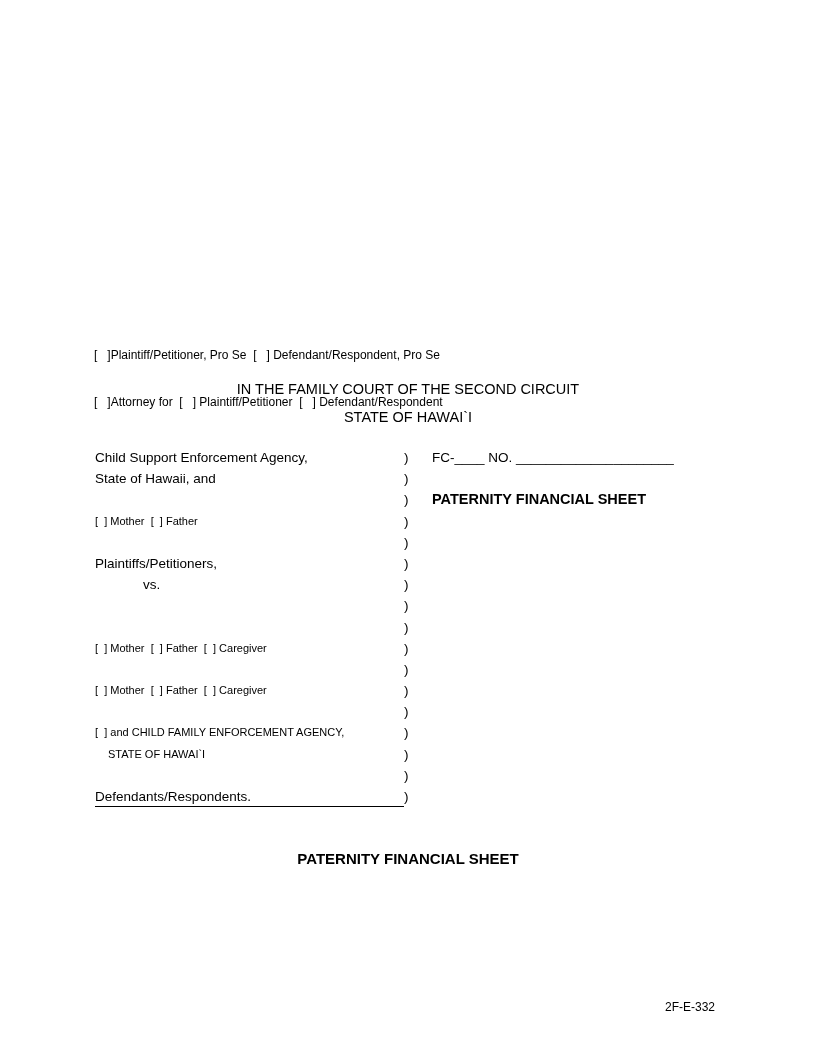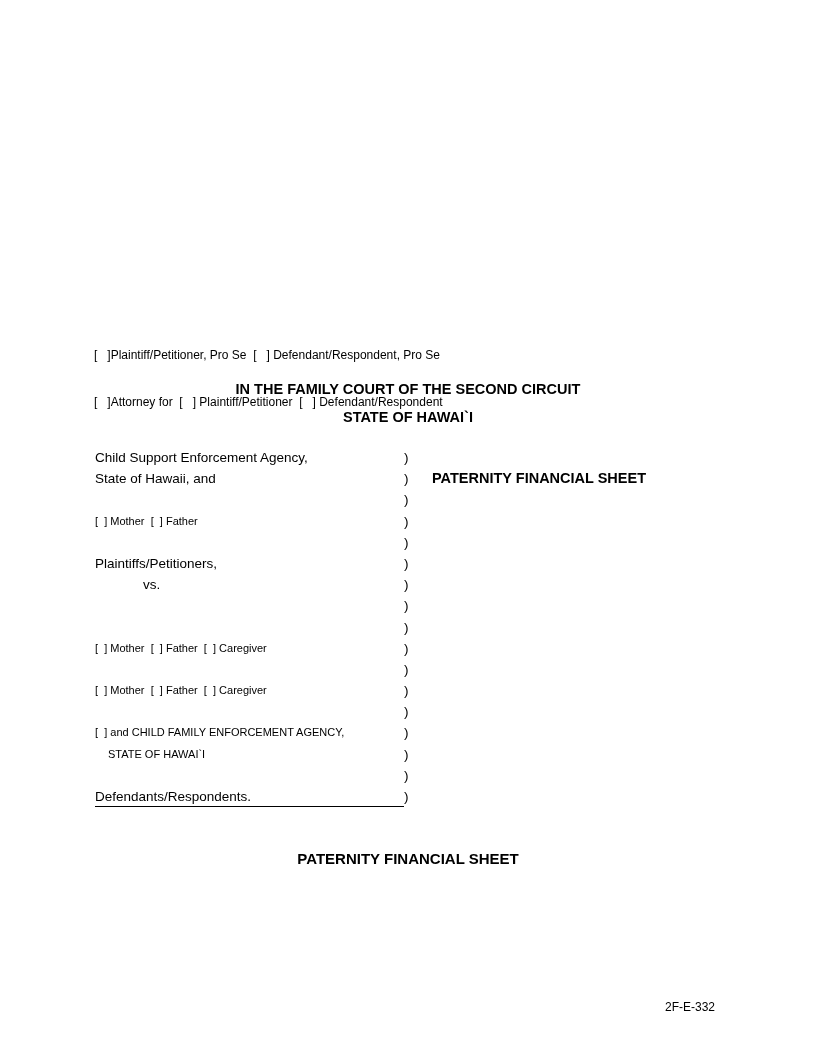--- a/index.html
+++ b/index.html
@@ -19,21 +19,21 @@
     top: 317px;
     font-size: 12px;
     line-height: 15.5px;
     white-space: pre;
   }
   .court-heading {
     position: absolute;
     left: 0;
     width: 816px;
     text-align: center;
-    font-weight: bold;
+    font-weight: normal;
     font-size: 14.5px;
     white-space: pre;
   }
   .court-heading.line1 { top: 381px; }
   .court-heading.line2 { top: 409px; }
   .caption {
     position: absolute;
     left: 95px;
     top: 447px;
     width: 592px;
@@ -134,20 +134,21 @@
       <div class="prow">)</div>
       <div class="prow">)</div>
       <div class="prow">)</div>
       <div class="prow">)</div>
       <div class="prow">)</div>
       <div class="prow">)</div>
       <div class="prow">)</div>
     </div>
 
     <div class="col-right">
+      <div class="rrow">FC-____ NO. _____________________</div>
       <div class="rrow"></div>
       <div class="rrow bold-title">PATERNITY FINANCIAL SHEET</div>
     </div>
 
   </div>
 
   <div class="main-title">PATERNITY FINANCIAL SHEET</div>
 
   <div class="footer">
     <div>2F-E-332</div>

